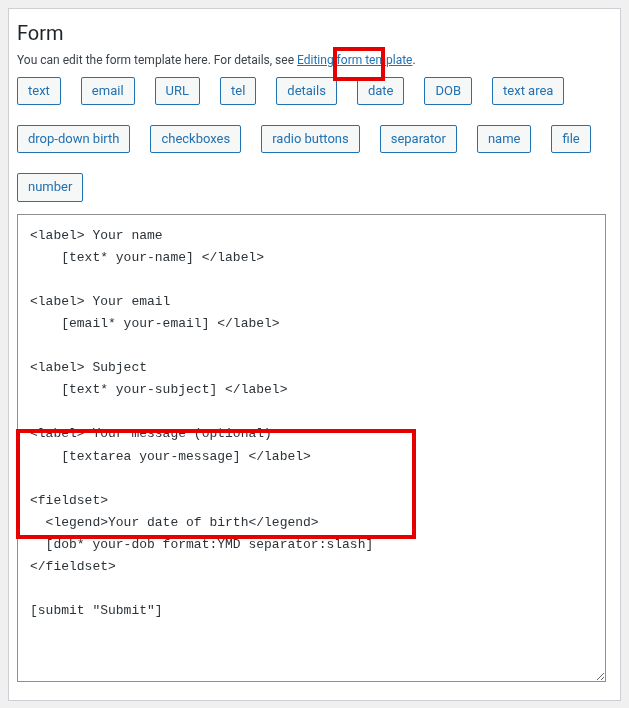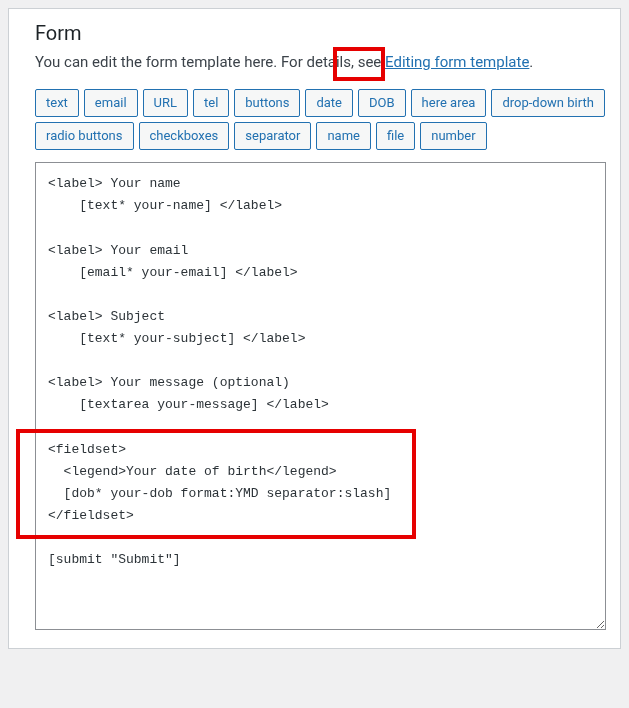--- a/index.html
+++ b/index.html
@@ -5,41 +5,41 @@
     * { box-sizing: border-box; margin: 0; padding: 0; }
     body {
       font-family: -apple-system, BlinkMacSystemFont, "Segoe UI", Roboto, Arial, sans-serif;
       background: #f0f0f1;
       padding: 8px;
       width: 629px;
     }
     .panel {
       background: #fff;
       border: 1px solid #ccd0d4;
-      padding: 12px 14px 14px 26px;
+      padding: 12px 14px 14px 8px;
     }
     .form-title {
       font-size: 20px;
       font-weight: 400;
       color: #1d2327;
       margin-bottom: 8px;
     }
     .description {
-      font-size: 15px;
+      font-size: 12px;
       color: #3c434a;
-      margin-bottom: 18px;
+      margin-bottom: 10px;
     }
     .description a {
       color: #2271b1;
       text-decoration: underline;
     }
     .tag-generator {
       display: flex;
       flex-wrap: wrap;
-      gap: 5px;
+      gap: 20px;
       margin-bottom: 12px;
       position: relative;
     }
     .tag-btn {
       background: #f6f7f7;
       border: 1px solid #2271b1;
       color: #2271b1;
       font-size: 13px;
       padding: 4px 10px;
       cursor: pointer;
@@ -82,27 +82,27 @@
   <h2 class="form-title">Form</h2>
   <p class="description">
     <span>You can edit the form template here. For details, see </span><a href="#">Editing form template</a><span>.</span>
   </p>
 
   <div class="tag-generator">
     <button class="tag-btn">text</button>
     <button class="tag-btn">email</button>
     <button class="tag-btn">URL</button>
     <button class="tag-btn">tel</button>
-    <button class="tag-btn">buttons</button>
+    <button class="tag-btn">details</button>
     <button class="tag-btn">date</button>
     <button class="tag-btn">DOB</button>
-    <button class="tag-btn">here area</button>
+    <button class="tag-btn">text area</button>
     <button class="tag-btn">drop-down birth</button>
+    <button class="tag-btn">checkboxes</button>
     <button class="tag-btn">radio buttons</button>
-    <button class="tag-btn">checkboxes</button>
     <button class="tag-btn">separator</button>
     <button class="tag-btn">name</button>
     <button class="tag-btn">file</button>
     <button class="tag-btn">number</button>
   </div>
 
   <div class="textarea-wrapper">
     <textarea class="form-textarea" spellcheck="false" style="">&lt;label&gt; Your name
     [text* your-name] &lt;/label&gt;
 

